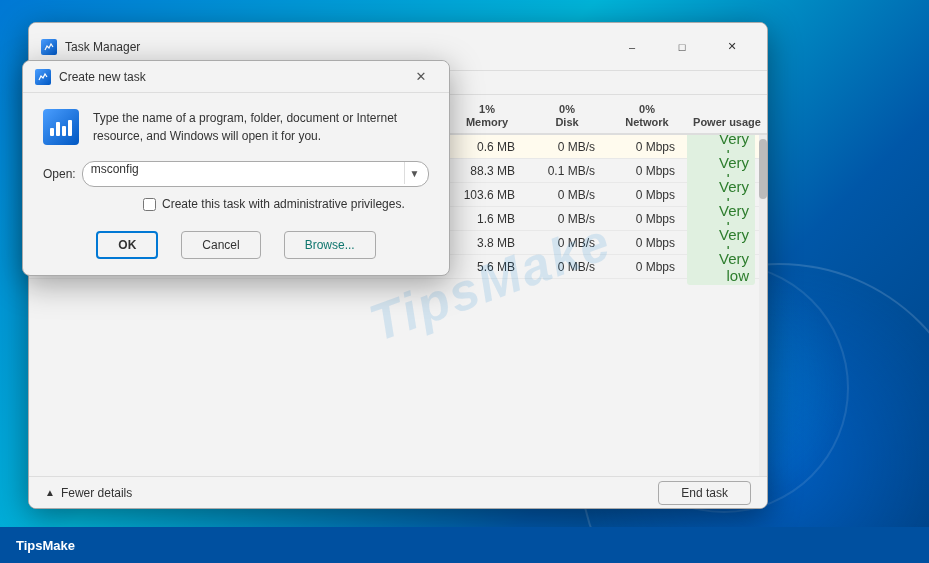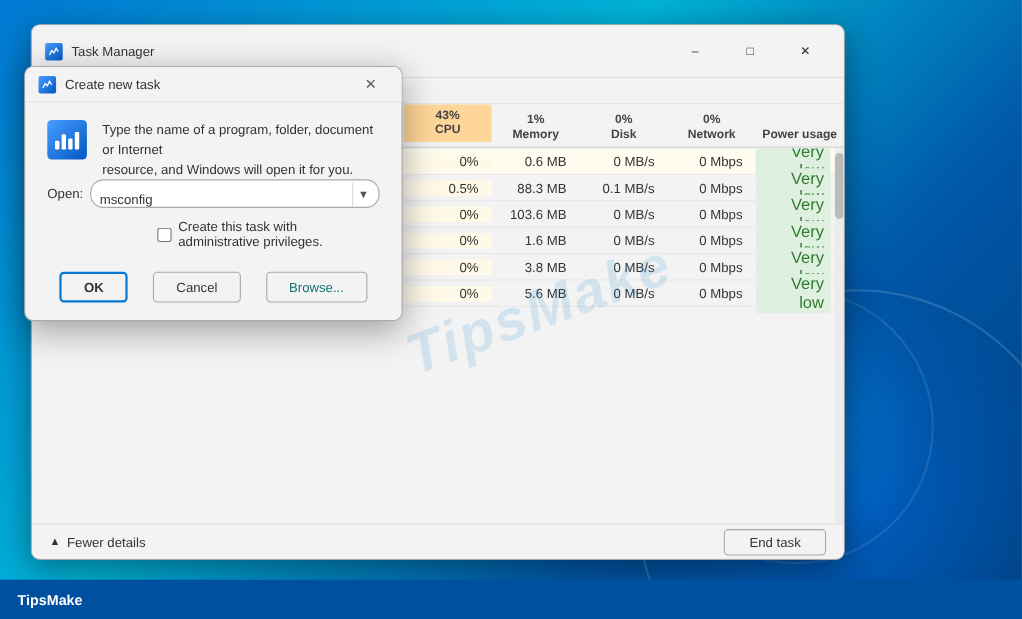--- a/index.html
+++ b/index.html
@@ -252,21 +252,21 @@
       background: #bbb;
       border-radius: 4px;
       margin-top: 4px;
     }
 
     
     .dialog {
       position: absolute;
       top: 60px;
       left: 22px;
-      width: 344px;
+      width: 428px;
       background: #f3f3f3;
       border: 1px solid #aaa;
       border-radius: 8px;
       box-shadow: 0 8px 32px rgba(0,0,0,0.35);
       pointer-events: all;
     }
     .dialog-titlebar {
       height: 32px;
       background: #f3f3f3;
       display: flex;
@@ -303,20 +303,21 @@
     }
 
     .dialog-body {
       padding: 16px 20px;
     }
 
     .dialog-info-row {
       display: flex;
       align-items: flex-start;
       gap: 14px;
+      margin-bottom: 16px;
     }
     .dialog-tm-icon {
       width: 36px; height: 36px;
       flex-shrink: 0;
       background: linear-gradient(135deg, #4a9eff 0%, #0057c2 100%);
       border-radius: 4px;
       display: flex; align-items: center; justify-content: center;
     }
     .tm-chart-icon {
       display: flex;
@@ -342,21 +343,21 @@
       margin-bottom: 10px;
     }
     .open-label {
       font-size: 12px;
       color: #333;
       white-space: nowrap;
     }
     .open-input-wrap {
       flex: 1;
       display: flex;
-      align-items: flex-end;
+      align-items: flex-start;
       background: #fff;
       border: 1px solid #aaa;
       border-radius: 12px;
       padding: 0 4px 0 8px;
       height: 26px;
     }
     .open-input {
       flex: 1;
       border: none;
       background: transparent;

